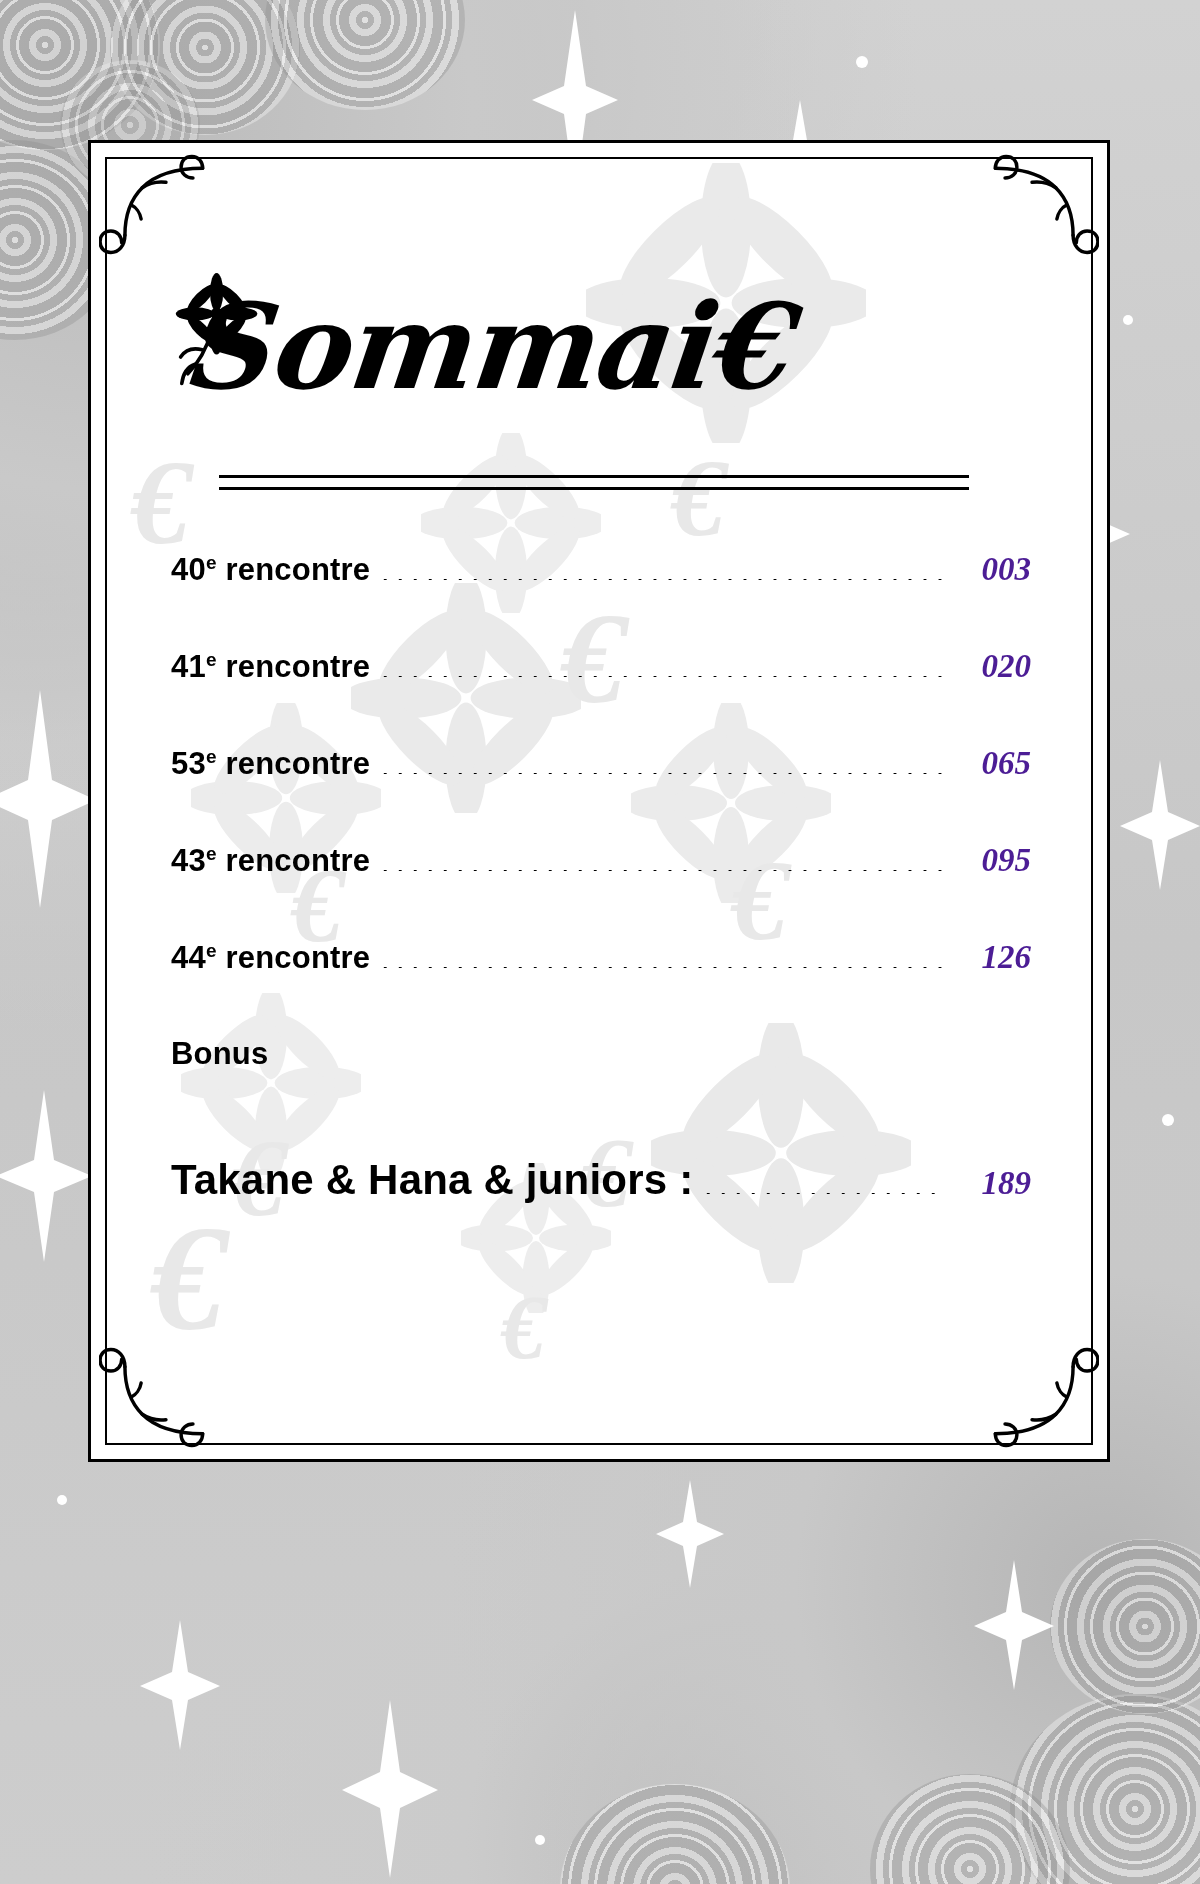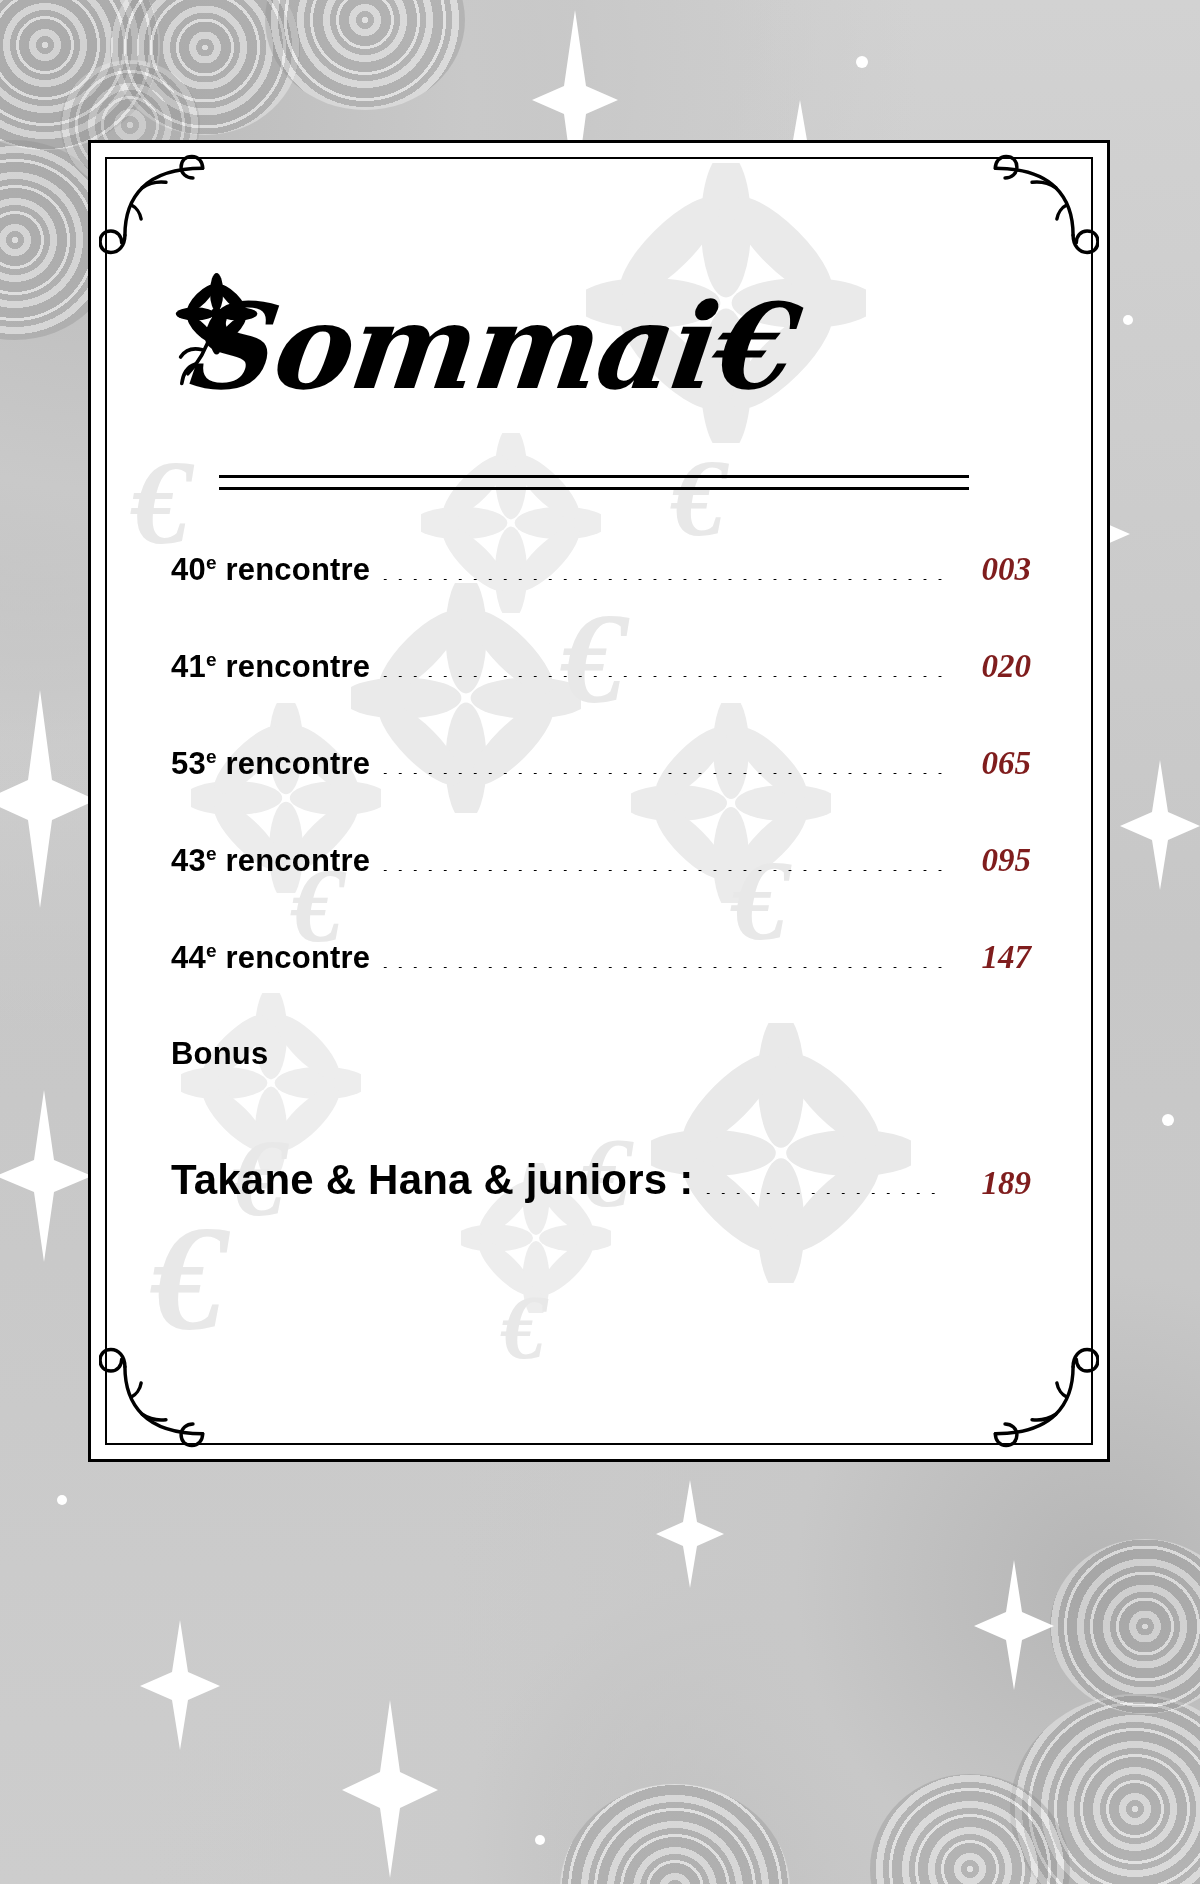--- a/index.html
+++ b/index.html
@@ -178,21 +178,21 @@
     font-size: 30px;
     letter-spacing: 5px;
     color: #000;
     white-space: nowrap;
   }
   .toc-page {
     font-family: "Liberation Serif", serif;
     font-style: italic;
     font-weight: bold;
     font-size: 33px;
-    color: #7f1d1d;
+    color: #4c1d95;
     min-width: 76px;
     text-align: right;
   }
   .toc-row.nodots { margin-bottom: 84px; }
   .toc-row.bonus .toc-label { font-size: 31px; }
   .toc-row.last .toc-label { font-size: 42px; }
 </style>
 </head>
 <body>
 
@@ -442,21 +442,21 @@
 
       <div class="toc-row">
         <span class="toc-label"><span>43</span><sup>e</sup><span> rencontre</span></span>
         <span class="toc-dots"></span>
         <span class="toc-page">095</span>
       </div>
 
       <div class="toc-row">
         <span class="toc-label"><span>44</span><sup>e</sup><span> rencontre</span></span>
         <span class="toc-dots"></span>
-        <span class="toc-page">147</span>
+        <span class="toc-page">126</span>
       </div>
 
 
       <div class="toc-row nodots bonus">
         <span class="toc-label">Bonus</span>
       </div>
 
       <div class="toc-row last">
         <span class="toc-label">Takane &amp; Hana &amp; juniors :</span>
         <span class="toc-dots"></span>

